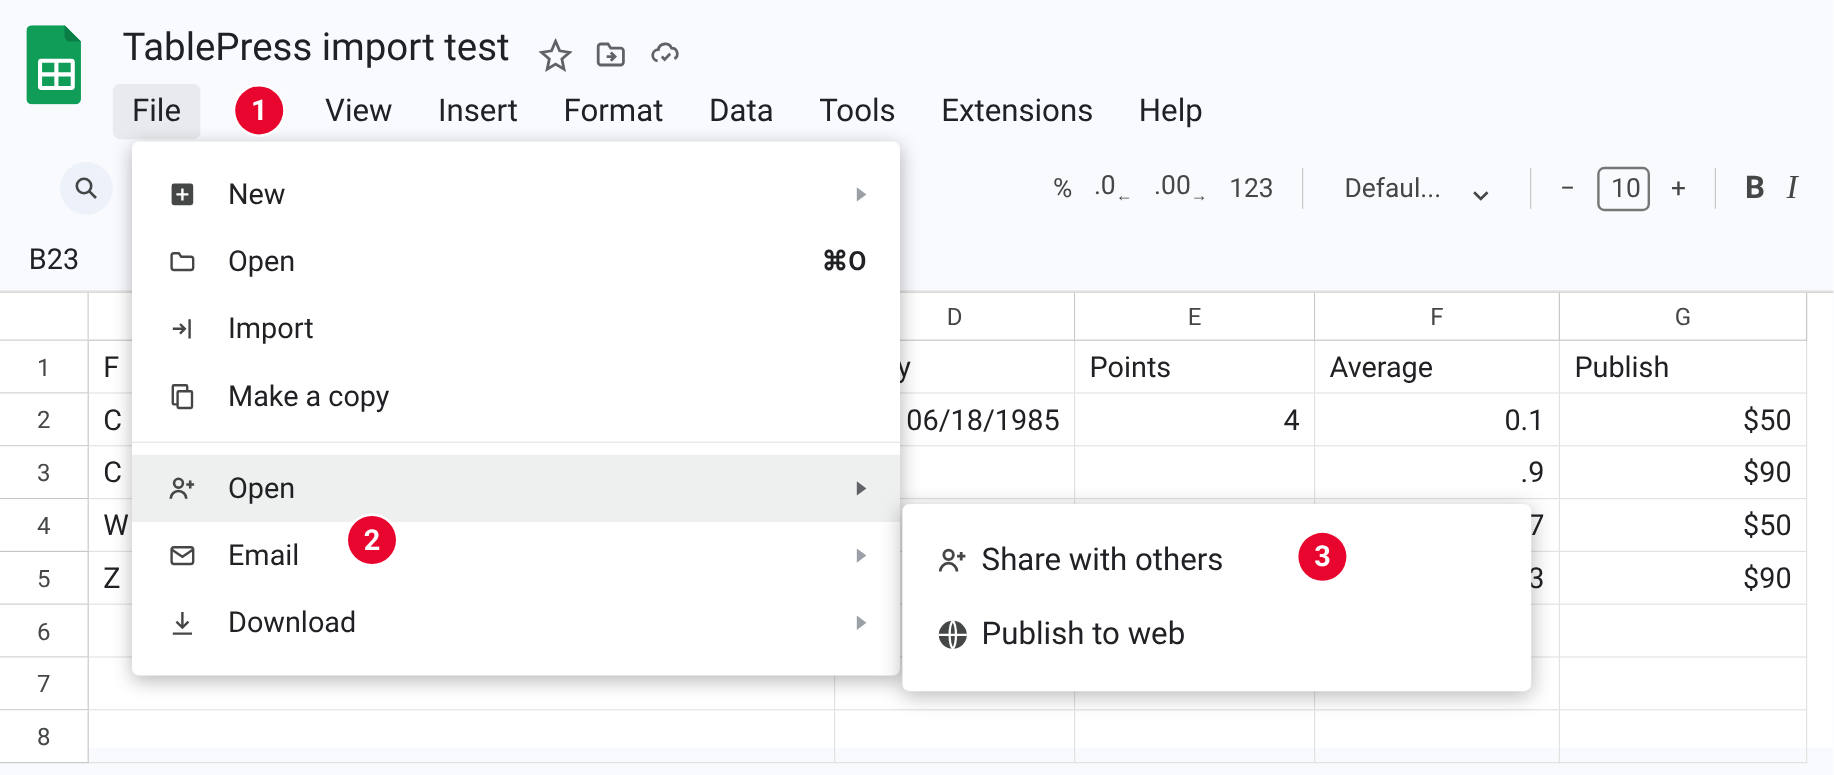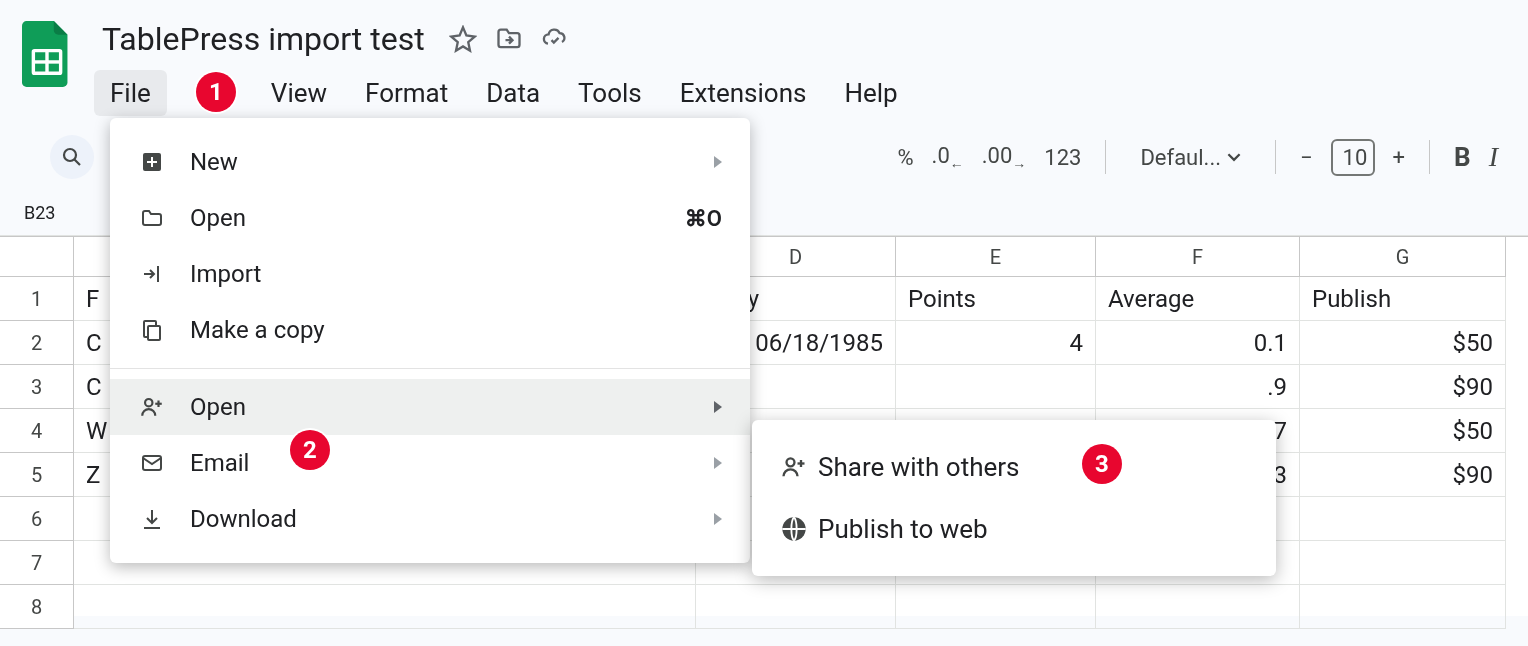--- a/index.html
+++ b/index.html
@@ -22,21 +22,21 @@
     width: 54px;
     height: 72px;
     display: flex;
     align-items: center;
     justify-content: center;
   }
   .logo svg { width: 50px; height: 66px; }
   .title-area { flex: 1; }
   .title-row {
     display: flex;
-    align-items: center;
+    align-items: flex-end;
     gap: 18px;
     padding-left: 2px;
   }
   .doc-title {
     font-size: 32px;
     font-weight: 400;
     color: #202124;
     padding: 2px 6px;
     border-radius: 6px;
   }
@@ -79,40 +79,40 @@
     display:flex;
     align-items:center;
     gap: 18px;
     font-size: 22px;
     color:#444746;
     margin-left: auto;
     padding-right: 10px;
   }
   .toolbar-divider { width:1px; height:34px; background:#c7c7c7; margin: 0 6px;}
   .fontbox {
-    display:flex; align-items:center; gap:6px;
+    display:flex; align-items:flex-end; gap:26px;
     padding: 6px 10px;
     font-size:22px;
   }
   .font-size-input {
     border:2px solid #747775;
     border-radius:6px;
     padding:4px 10px;
     font-size:22px;
     width:44px;
     text-align:center;
   }
   .namebox-row {
     display:flex;
     align-items:center;
     padding: 10px 0 6px 14px;
     border-bottom: 1px solid #e1e3e1;
   }
   .namebox {
-    font-size: 18px;
+    font-size: 24px;
     padding: 6px 10px;
     color:#202124;
     width: 86px;
   }
   
   .sheet-area {
     position: relative;
     background: #fff;
     border-top: 1px solid #c7c7c7;
   }
@@ -270,20 +270,21 @@
         <svg width="30" height="30" viewBox="0 0 24 24" fill="none" stroke="#5f6368" stroke-width="2">
             <path d="M6 16a4 4 0 0 1 .5-7.97A5 5 0 0 1 16 7a4 4 0 0 1 2 7.5"></path>
             <path d="M9 13l2 2 4-4"></path>
           </svg>
       </span>
     </div>
     <div class="menubar">
       <span class="menubar-item active">File</span>
       <span class="menubar-item" style="visibility:hidden">Edit</span>
       <span class="menubar-item">View</span>
+      <span class="menubar-item">Insert</span>
       <span class="menubar-item">Format</span>
       <span class="menubar-item">Data</span>
       <span class="menubar-item">Tools</span>
       <span class="menubar-item">Extensions</span>
       <span class="menubar-item">Help</span>
     </div>
   </div>
 </div>
 
 <div class="toolbar-row">

